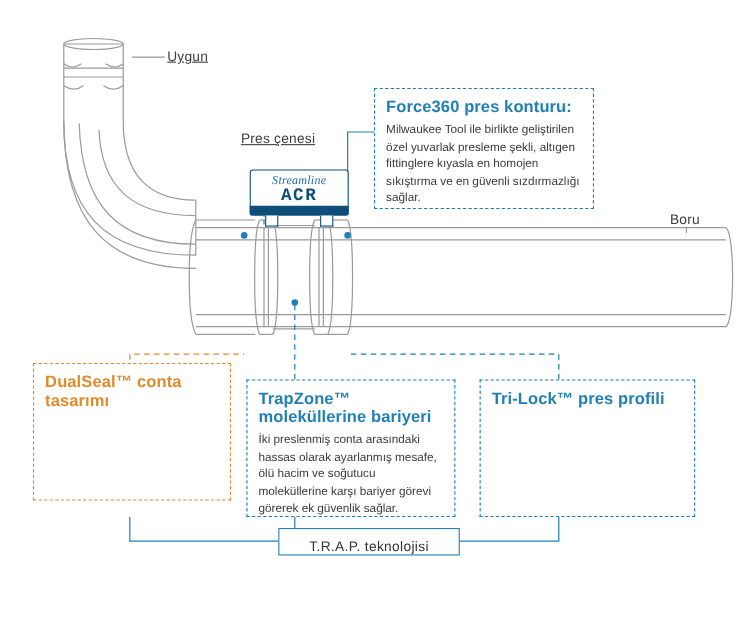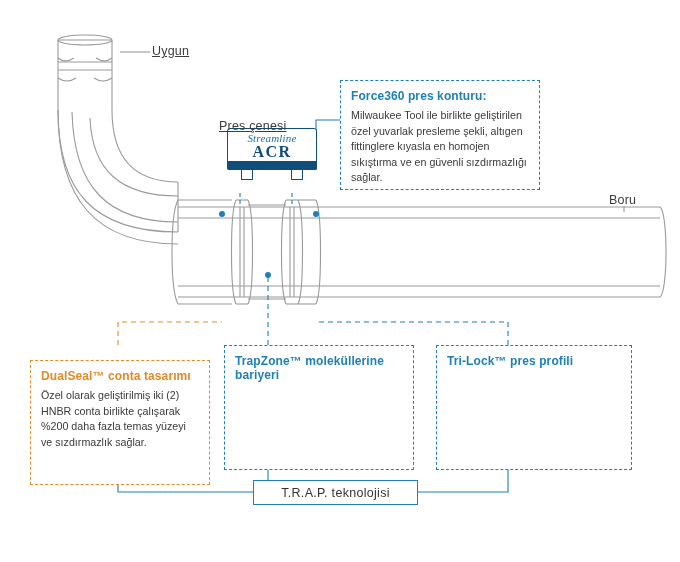--- a/index.html
+++ b/index.html
@@ -35,50 +35,50 @@
     white-space: nowrap;
   }
   .callout {
     position: absolute;
     box-sizing: border-box;
     padding: 8px 10px 9px 10px;
     background: #ffffff;
   }
   .callout .title {
     font-weight: bold;
-    font-size: 12px;
+    font-size: 15px;
     margin-bottom: 5px;
     letter-spacing: .1px;
   }
   .callout .body {
     font-size: 10.7px;
     line-height: 1.45;
     color: #3a3a3a;
   }
   .callout.blue { border: 1.3px dashed #1f7fb6; }
   .callout.blue .title { color: #1f7fb6; }
   .callout.orange { border: 1.3px dashed #e08b2a; }
   .callout.orange .title { color: #e08b2a; }
 
   #trap-box {
     position: absolute;
     box-sizing: border-box;
     border: 1.4px solid #1f7fb6;
     background: #fff;
     display: flex;
-    align-items: center;
+    align-items: flex-end;
     justify-content: center;
     color: #333;
     font-size: 12.5px;
     letter-spacing: .3px;
   }
   
   #jaw {
     position: absolute;
-    left: 227px; top: 128px;
+    left: 227px; top: 154px;
     width: 90px; height: 52px;
   }
   #jaw .jaw-body {
     position: absolute;
     left: 0; top: 0;
     width: 90px; height: 42px;
     background: #ffffff;
     border: 1.4px solid #0f4e7a;
     border-radius: 3px;
     box-sizing: border-box;
@@ -99,21 +99,21 @@
     font-style: italic;
     font-size: 11px;
     color: #1b6ea8;
     letter-spacing: .2px;
   }
   #jaw .brand-acr {
     position: absolute;
     left: 0; top: 15px;
     width: 90px;
     text-align: center;
-    font-family: Liberation Serif, serif;
+    font-family: Liberation Mono, monospace;
     font-weight: bold;
     font-size: 16px;
     color: #0f4e7a;
     letter-spacing: 1.5px;
   }
   #jaw .jaw-foot {
     position: absolute;
     top: 42px;
     width: 12px; height: 10px;
     background: #ffffff;
@@ -229,27 +229,27 @@
 
   <div class="lbl" style="left:152px; top:44px;text-decoration:underline;">Uygun</div>
   <div class="lbl" style="left:219px; top:119px;text-decoration:underline;">Pres çenesi</div>
   <div class="lbl" style="left:609px; top:193px;">Boru</div>
 
   <div class="callout blue" style="left:340px; top:80px; width:200px; height:110px;">
     <div class="title">Force360 pres konturu:</div>
     <div class="body">Milwaukee Tool ile birlikte geliştirilen özel yuvarlak presleme şekli, altıgen fittinglere kıyasla en homojen sıkıştırma ve en güvenli sızdırmazlığı sağlar.</div>
   </div>
 
-  <div class="callout orange" style="left:30px; top:360px; width:180px; height:125px;">
+  <div class="callout orange" style="left:30px; top:330px; width:180px; height:125px;">
     <div class="title">DualSeal™ conta tasarımı</div>
-    <div class="body">Özel olarak geliştirilmiş iki (2) HNBR conta birlikte çalışarak %200 daha fazla temas yüzeyi ve sızdırmazlık sağlar.</div>
   </div>
 
   <div class="callout blue" style="left:224px; top:345px; width:190px; height:125px;">
     <div class="title">TrapZone™ moleküllerine bariyeri</div>
+    <div class="body">İki preslenmiş conta arasındaki hassas olarak ayarlanmış mesafe, ölü hacim ve soğutucu moleküllerine karşı bariyer görevi görerek ek güvenlik sağlar.</div>
   </div>
 
   <div class="callout blue" style="left:436px; top:345px; width:196px; height:125px;">
     <div class="title">Tri-Lock™ pres profili</div>
   </div>
 
   <div id="trap-box" style="left:253px; top:480px; width:165px; height:25px;">
     <span>T.R.A.P. teknolojisi</span>
   </div>
 

